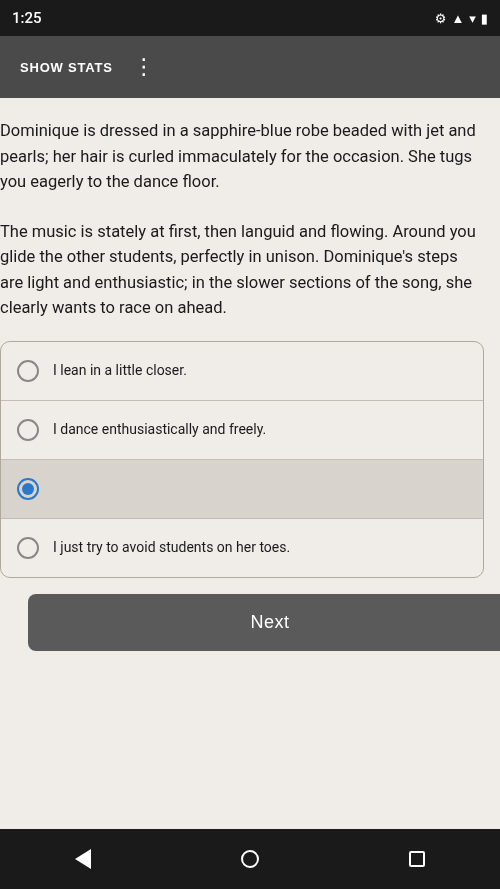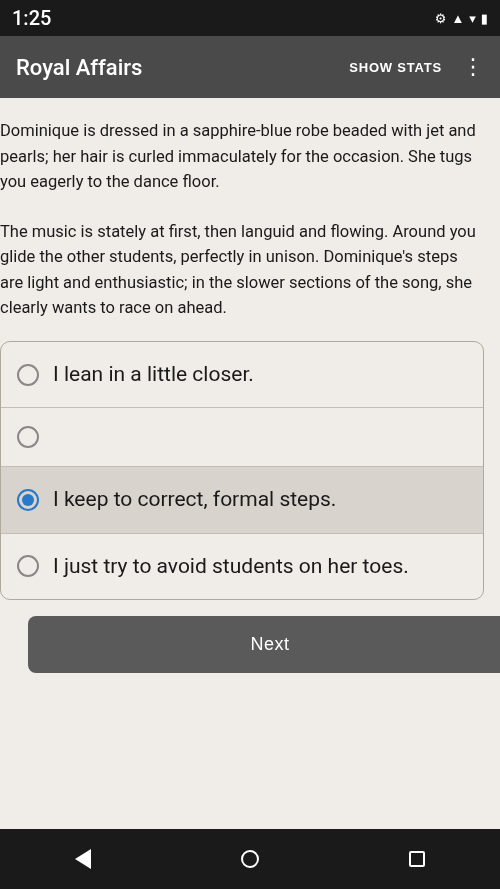--- a/index.html
+++ b/index.html
@@ -24,21 +24,21 @@
       color: #ffffff;
       display: flex;
       align-items: center;
       justify-content: space-between;
       padding: 0 12px;
       height: 36px;
       flex-shrink: 0;
     }
 
     .status-time {
-      font-size: 20px;
+      font-size: 15px;
       font-weight: 500;
       color: #ffffff;
     }
 
     .status-icons {
       display: flex;
       align-items: center;
       gap: 5px;
     }
 
@@ -159,21 +159,21 @@
       border-radius: 50%;
       background-color: #2979c8;
       display: none;
     }
 
     .choice-item.selected .radio-inner {
       display: block;
     }
 
     .choice-label {
-      font-size: 21px;
+      font-size: 14px;
       color: #1a1a1a;
       line-height: 1.4;
     }
 
     
     .next-btn {
       background-color: #5a5a5a;
       color: #ffffff;
       border: none;
       border-radius: 8px;
@@ -245,21 +245,20 @@
 
     <span class="status-icon">▲</span>
 
     <span class="status-icon">▾</span>
 
     <span class="status-icon">▮</span>
   </div>
 </div>
 
 <div class="app-bar">
-  <span class="app-title">Royal Affairs</span>
   <div class="app-bar-actions">
     <button class="show-stats-btn">SHOW STATS</button>
     <button class="more-icon">⋮</button>
   </div>
 </div>
 
 <div class="content">
   <div class="story-text">
     <p>Dominique is dressed in a sapphire-blue robe beaded with jet and pearls; her hair is curled immaculately for the occasion. She tugs you eagerly to the dance floor.</p>
     <p>The music is stately at first, then languid and flowing. Around you glide the other students, perfectly in unison. Dominique's steps are light and enthusiastic; in the slower sections of the song, she clearly wants to race on ahead.</p>
@@ -270,27 +269,27 @@
       <div class="radio-outer">
         
       </div>
       <span class="choice-label">I lean in a little closer.</span>
     </div>
 
     <div class="choice-item">
       <div class="radio-outer">
         
       </div>
+      <span class="choice-label">I dance enthusiastically and freely.</span>
     </div>
 
     <div class="choice-item selected">
       <div class="radio-outer">
         <div class="radio-inner"></div>
       </div>
-      <span class="choice-label">I keep to correct, formal steps.</span>
     </div>
 
     <div class="choice-item">
       <div class="radio-outer">
         
       </div>
       <span class="choice-label">I just try to avoid students on her toes.</span>
     </div>
   </div>
 

